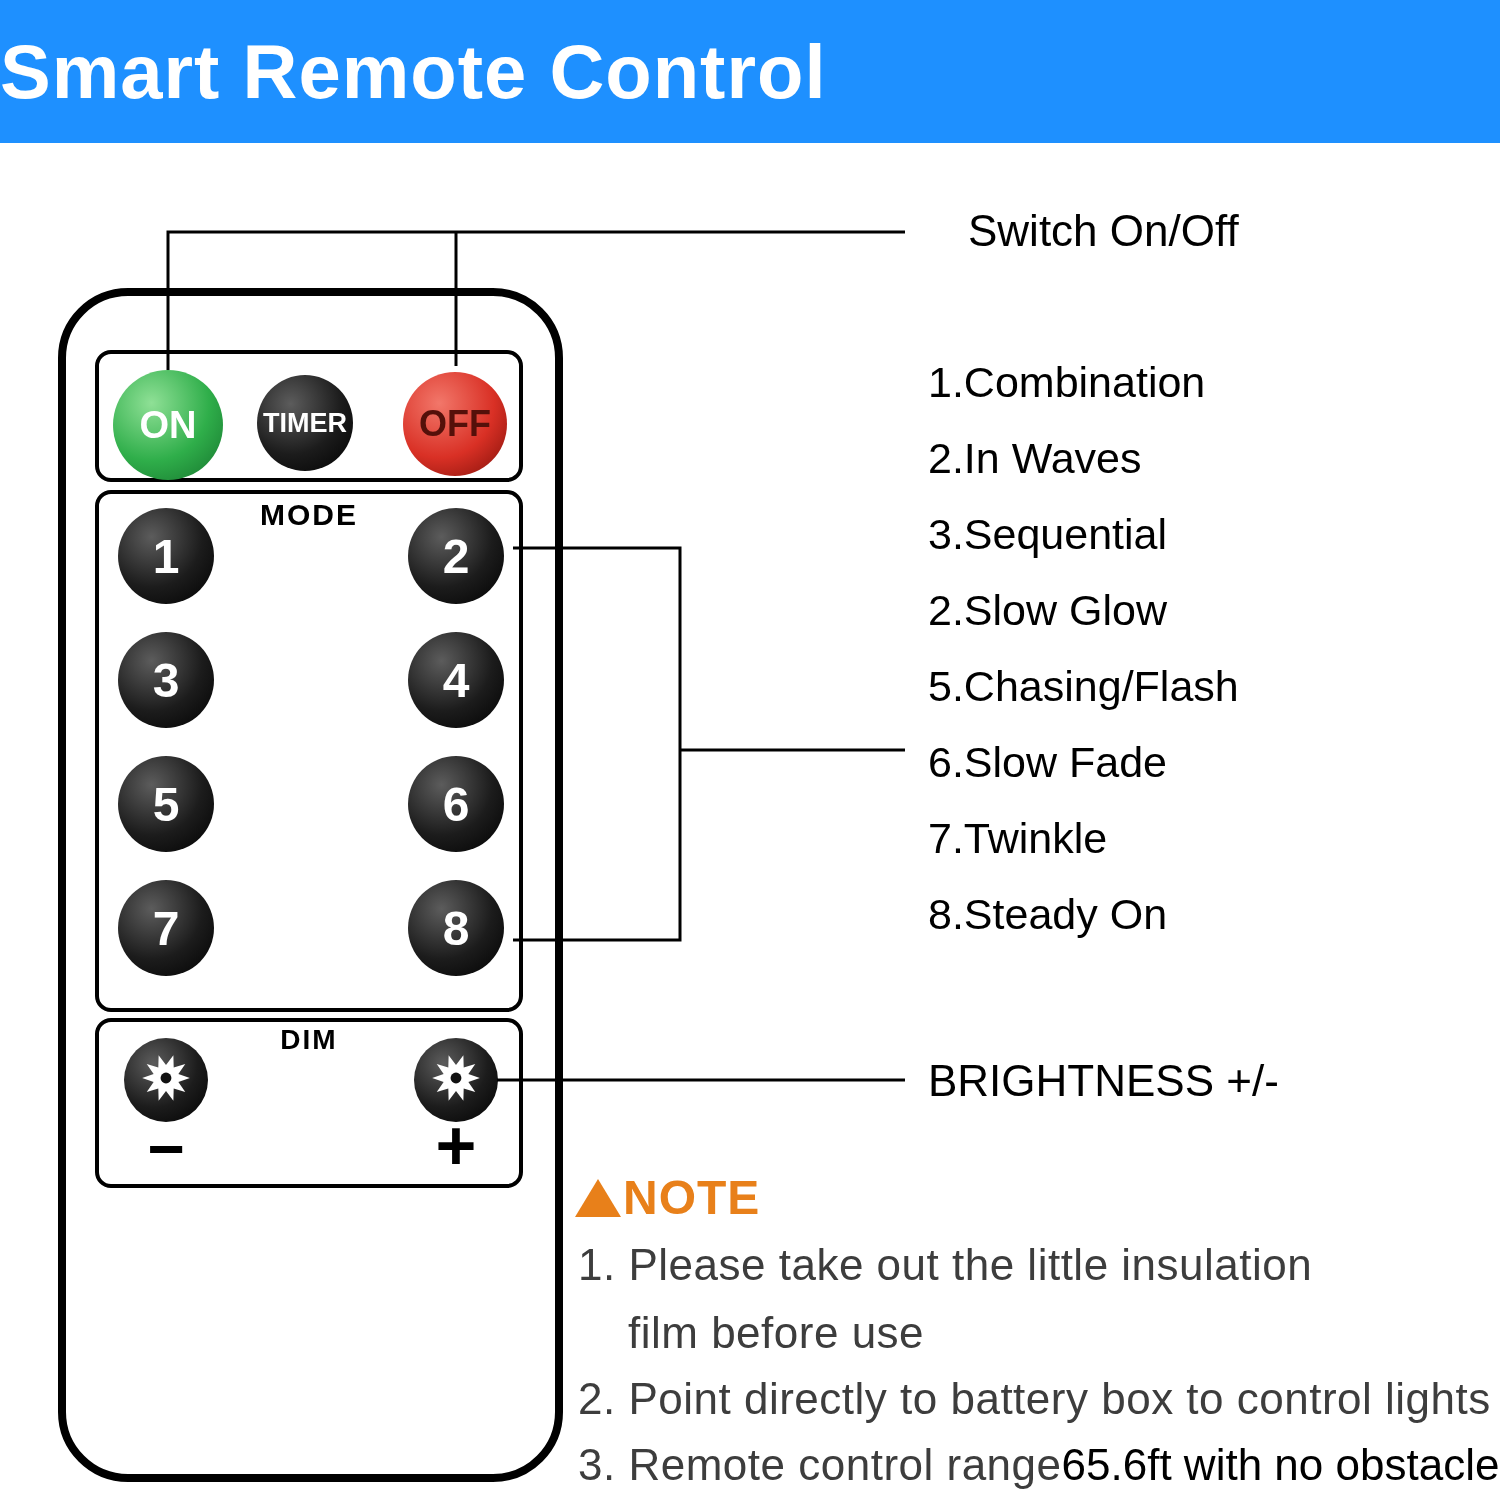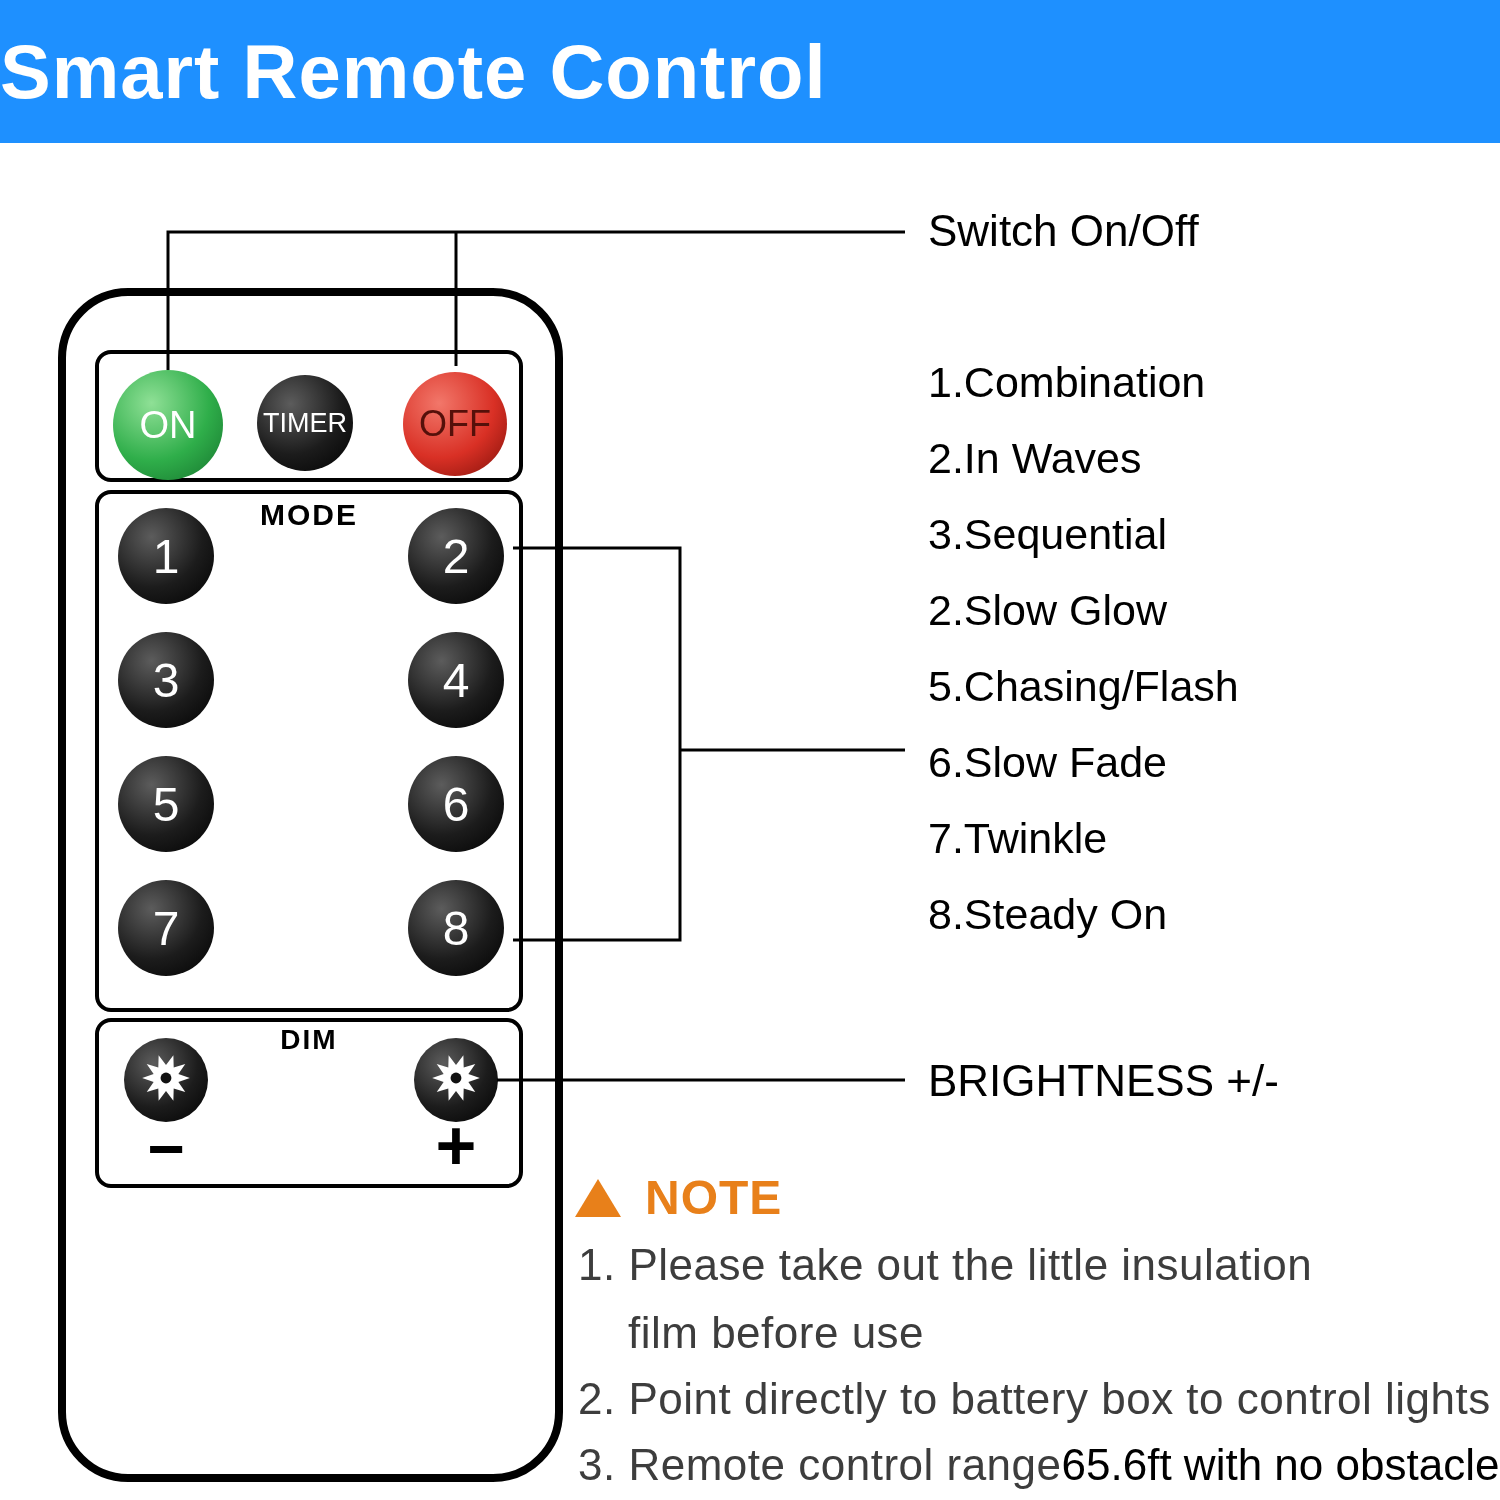--- a/index.html
+++ b/index.html
@@ -10,33 +10,33 @@
   .header{position:absolute;top:0;left:0;width:1500px;height:143px;background:var(--header-bg,#1E90FF);display:flex;align-items:center;justify-content:flex-start}
   .header h1{color:var(--header-text,#FFFFFF);font-size:76px;font-weight:700;letter-spacing:1px}
 
   .connectors{position:absolute;left:0;top:0;width:1500px;height:1500px;pointer-events:none;z-index:6}
   .connectors path{fill:none;stroke:var(--line-color,#000000);stroke-width:3}
 
   .remote{position:absolute;left:58px;top:288px;width:505px;height:1194px;background:#fff;border:8px solid #000;border-radius:70px;z-index:2}
   .panel{position:absolute;border:4px solid #000;border-radius:16px;background:#fff}
   .panel-label{position:absolute;text-align:center;font-weight:700;color:#000}
 
-  .btn{position:absolute;border-radius:50%;display:flex;align-items:center;justify-content:center;color:#fff;font-weight:400;z-index:3}
+  .btn{position:absolute;border-radius:50%;display:flex;align-items:center;justify-content:center;color:#fff;font-weight:700;z-index:3}
   .btn-black{background:radial-gradient(circle at 35% 30%, #5c5c5c 0%, #1c1c1c 55%, #000 100%)}
   .btn-on{background:radial-gradient(circle at 35% 30%, #8fe096 0%, var(--on-green,#2FAE4A) 55%, #15722c 100%);font-size:38px}
   .btn-timer{font-size:27px}
   .btn-off{background:radial-gradient(circle at 35% 30%, #f2776a 0%, var(--off-red,#D93025) 55%, #7e0f08 100%);color:#55100a;font-size:36px}
   .btn-num{font-size:48px}
 
   .sign{position:absolute;text-align:center;font-weight:700;color:#000;z-index:3}
 
   .side-label{position:absolute;color:#000;font-size:44px;z-index:7}
   .mode-list{position:absolute;left:928px;top:344px;font-size:43px;line-height:76px;color:#000;z-index:7}
 
-  .note-title{position:absolute;left:575px;top:1170px;display:flex;align-items:center;gap:24px;z-index:7}
+  .note-title{position:absolute;left:575px;top:1170px;display:flex;align-items:center;gap:2px;z-index:7}
   .tri{width:0;height:0;border-left:23px solid transparent;border-right:23px solid transparent;border-bottom:38px solid var(--note-accent,#E8801A)}
   .note-title .txt{color:var(--note-accent,#E8801A);font-size:48px;font-weight:700;letter-spacing:1px}
   .note-line{position:absolute;color:var(--note-text,#3D3D3D);font-size:44px;letter-spacing:.5px;z-index:7;white-space:nowrap}
   .note-strong{color:#000;letter-spacing:0}
 </style>
 </head>
 <body>
 
 <div class="canvas">
 
@@ -88,21 +88,21 @@
           <polygon fill="#fff" points="46,24 35.4,27.7 41.8,36.9 31.1,33.7 30.8,44.9 24,36 17.2,44.9 16.9,33.7 6.2,36.9 12.6,27.7 2,24 12.6,20.3 6.2,11.1 16.9,14.3 17.2,3.1 24,12 30.8,3.1 31.1,14.3 41.8,11.1 35.4,20.3"></polygon>
           <circle cx="24" cy="24" r="5" fill="#111"></circle>
         </svg>
       </span>
     </div>
 
     <div class="sign" style="left:36px;top:816px;width:128px;font-size:64px">−</div>
     <div class="sign" style="left:326px;top:810px;width:128px;font-size:70px">+</div>
   </div>
 
-  <div class="side-label" style="left:928px;top:206px">Switch On/Off</div>
+  <div class="side-label" style="left:968px;top:206px">Switch On/Off</div>
 
   <div class="mode-list">
     <div>1.Combination</div>
     <div>2.In Waves</div>
     <div>3.Sequential</div>
     <div>2.Slow Glow</div>
     <div>5.Chasing/Flash</div>
     <div>6.Slow Fade</div>
     <div>7.Twinkle</div>
     <div>8.Steady On</div>

